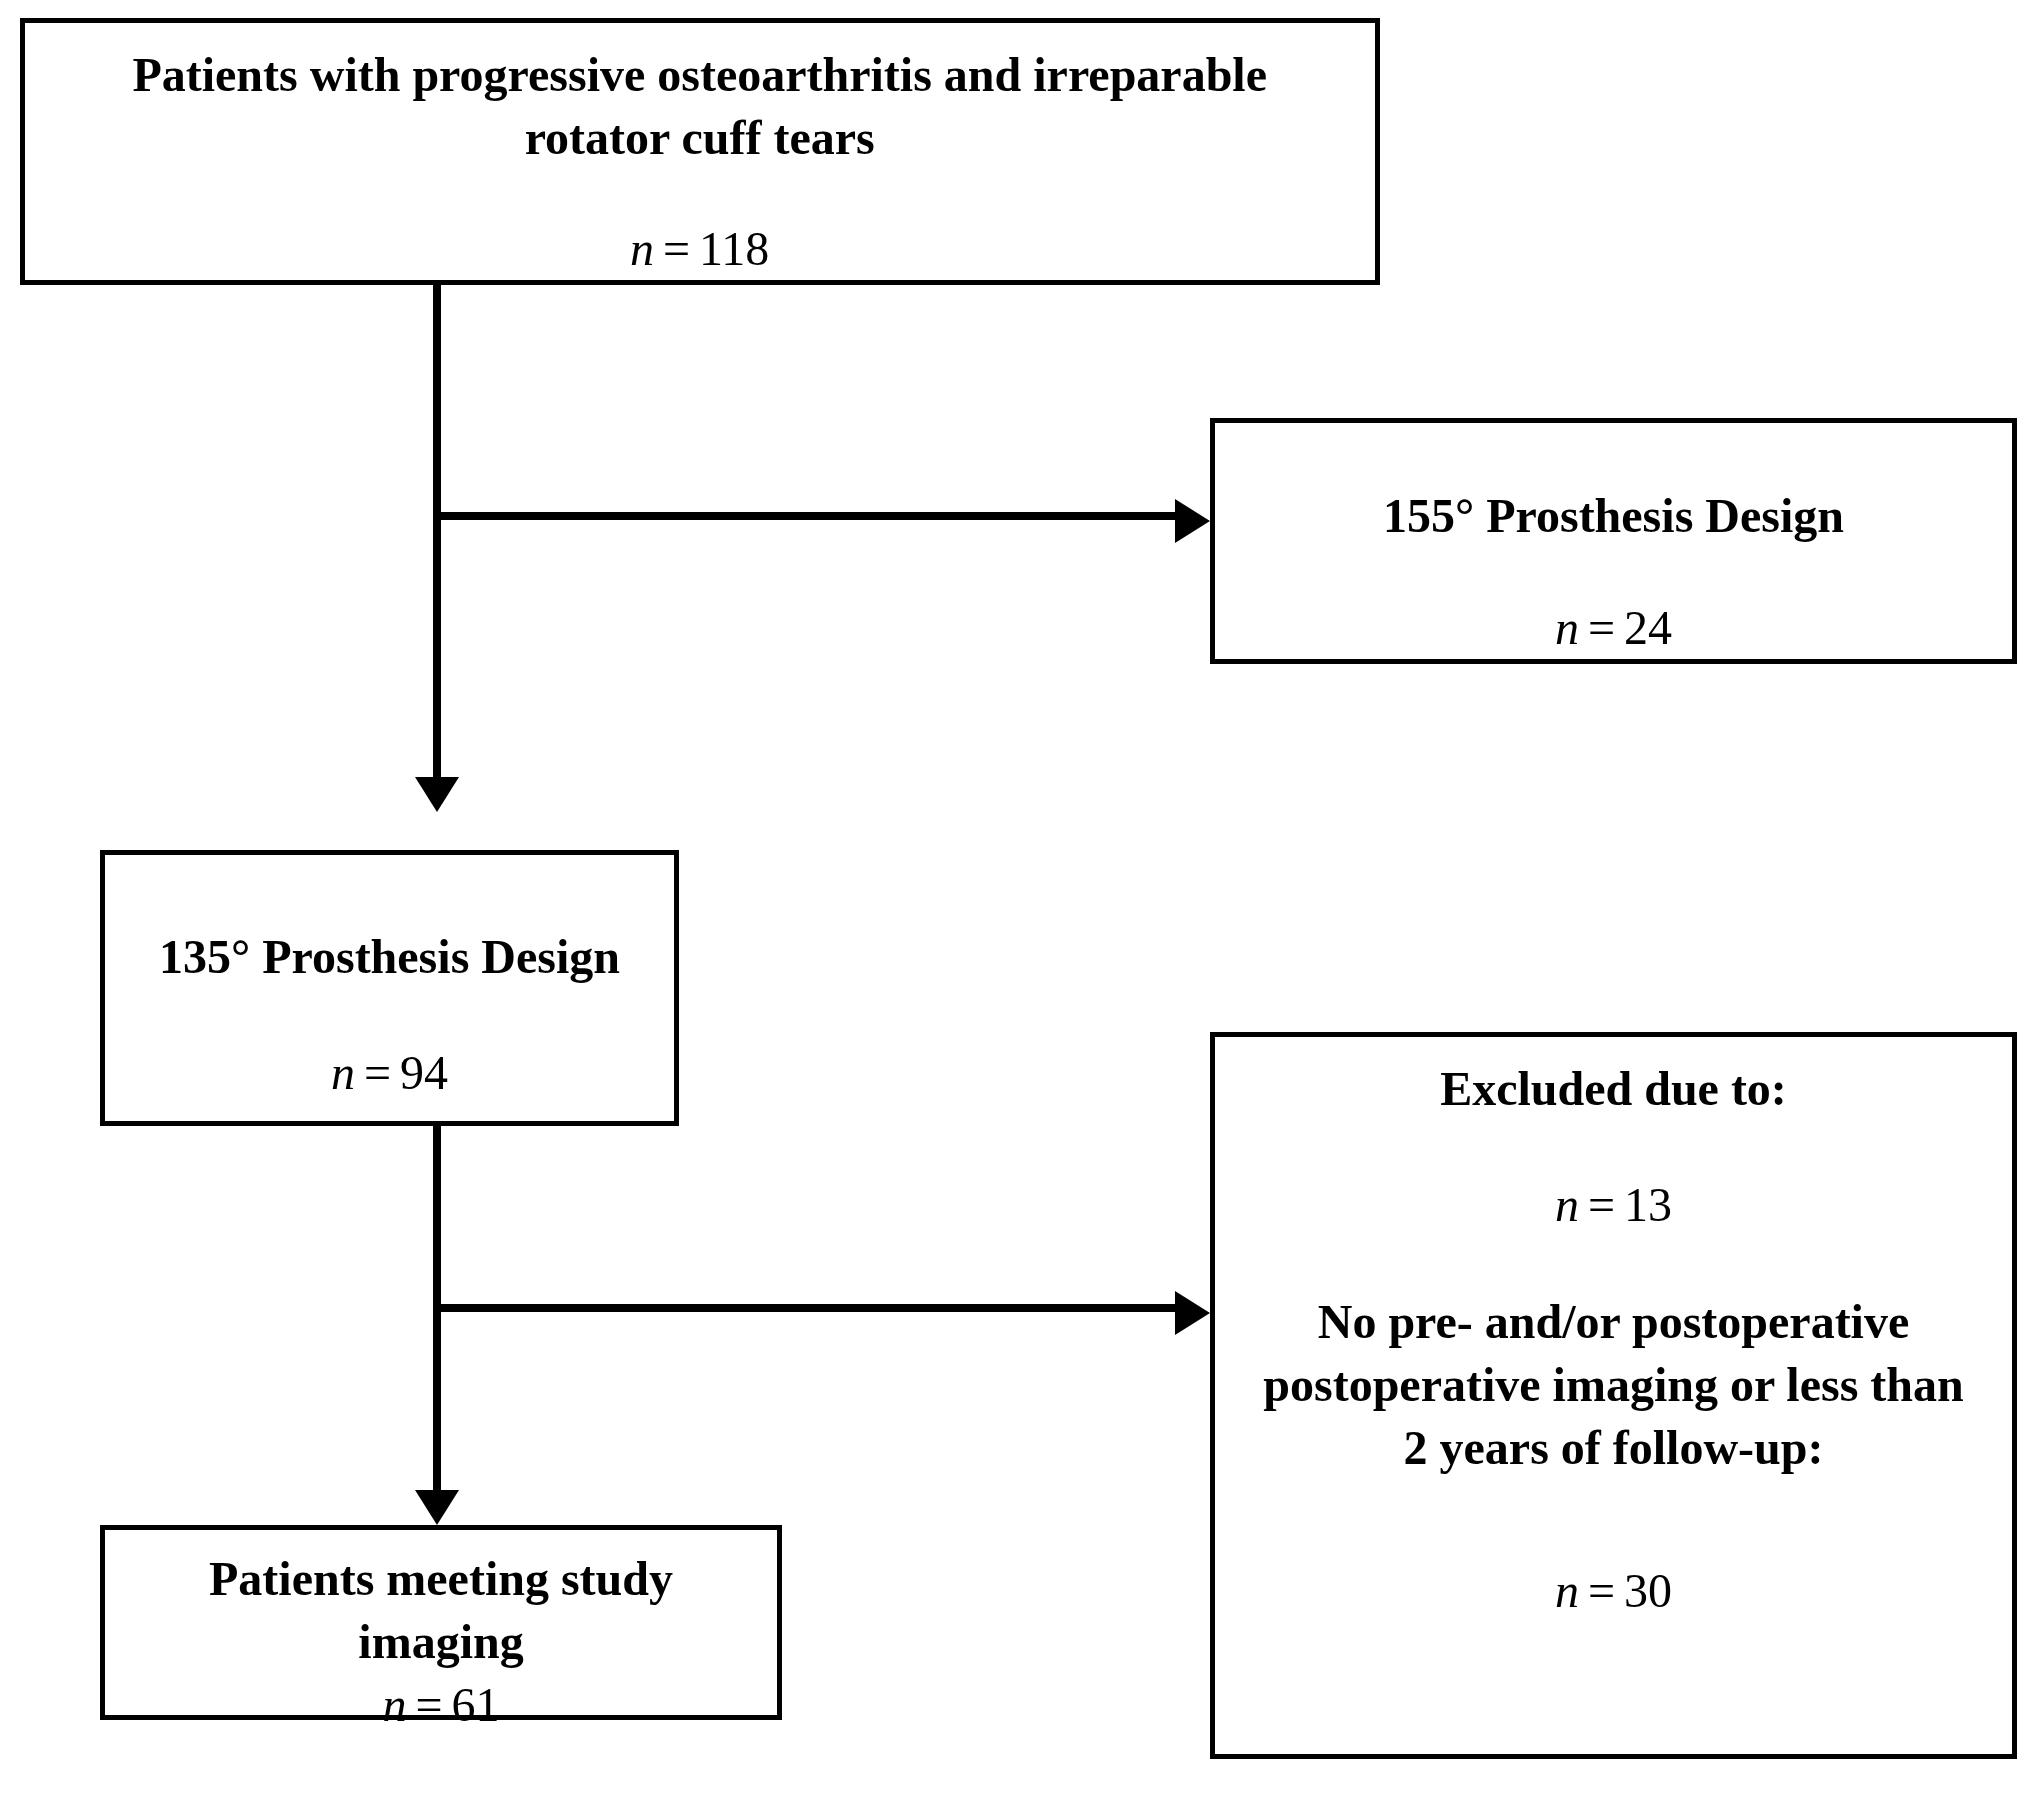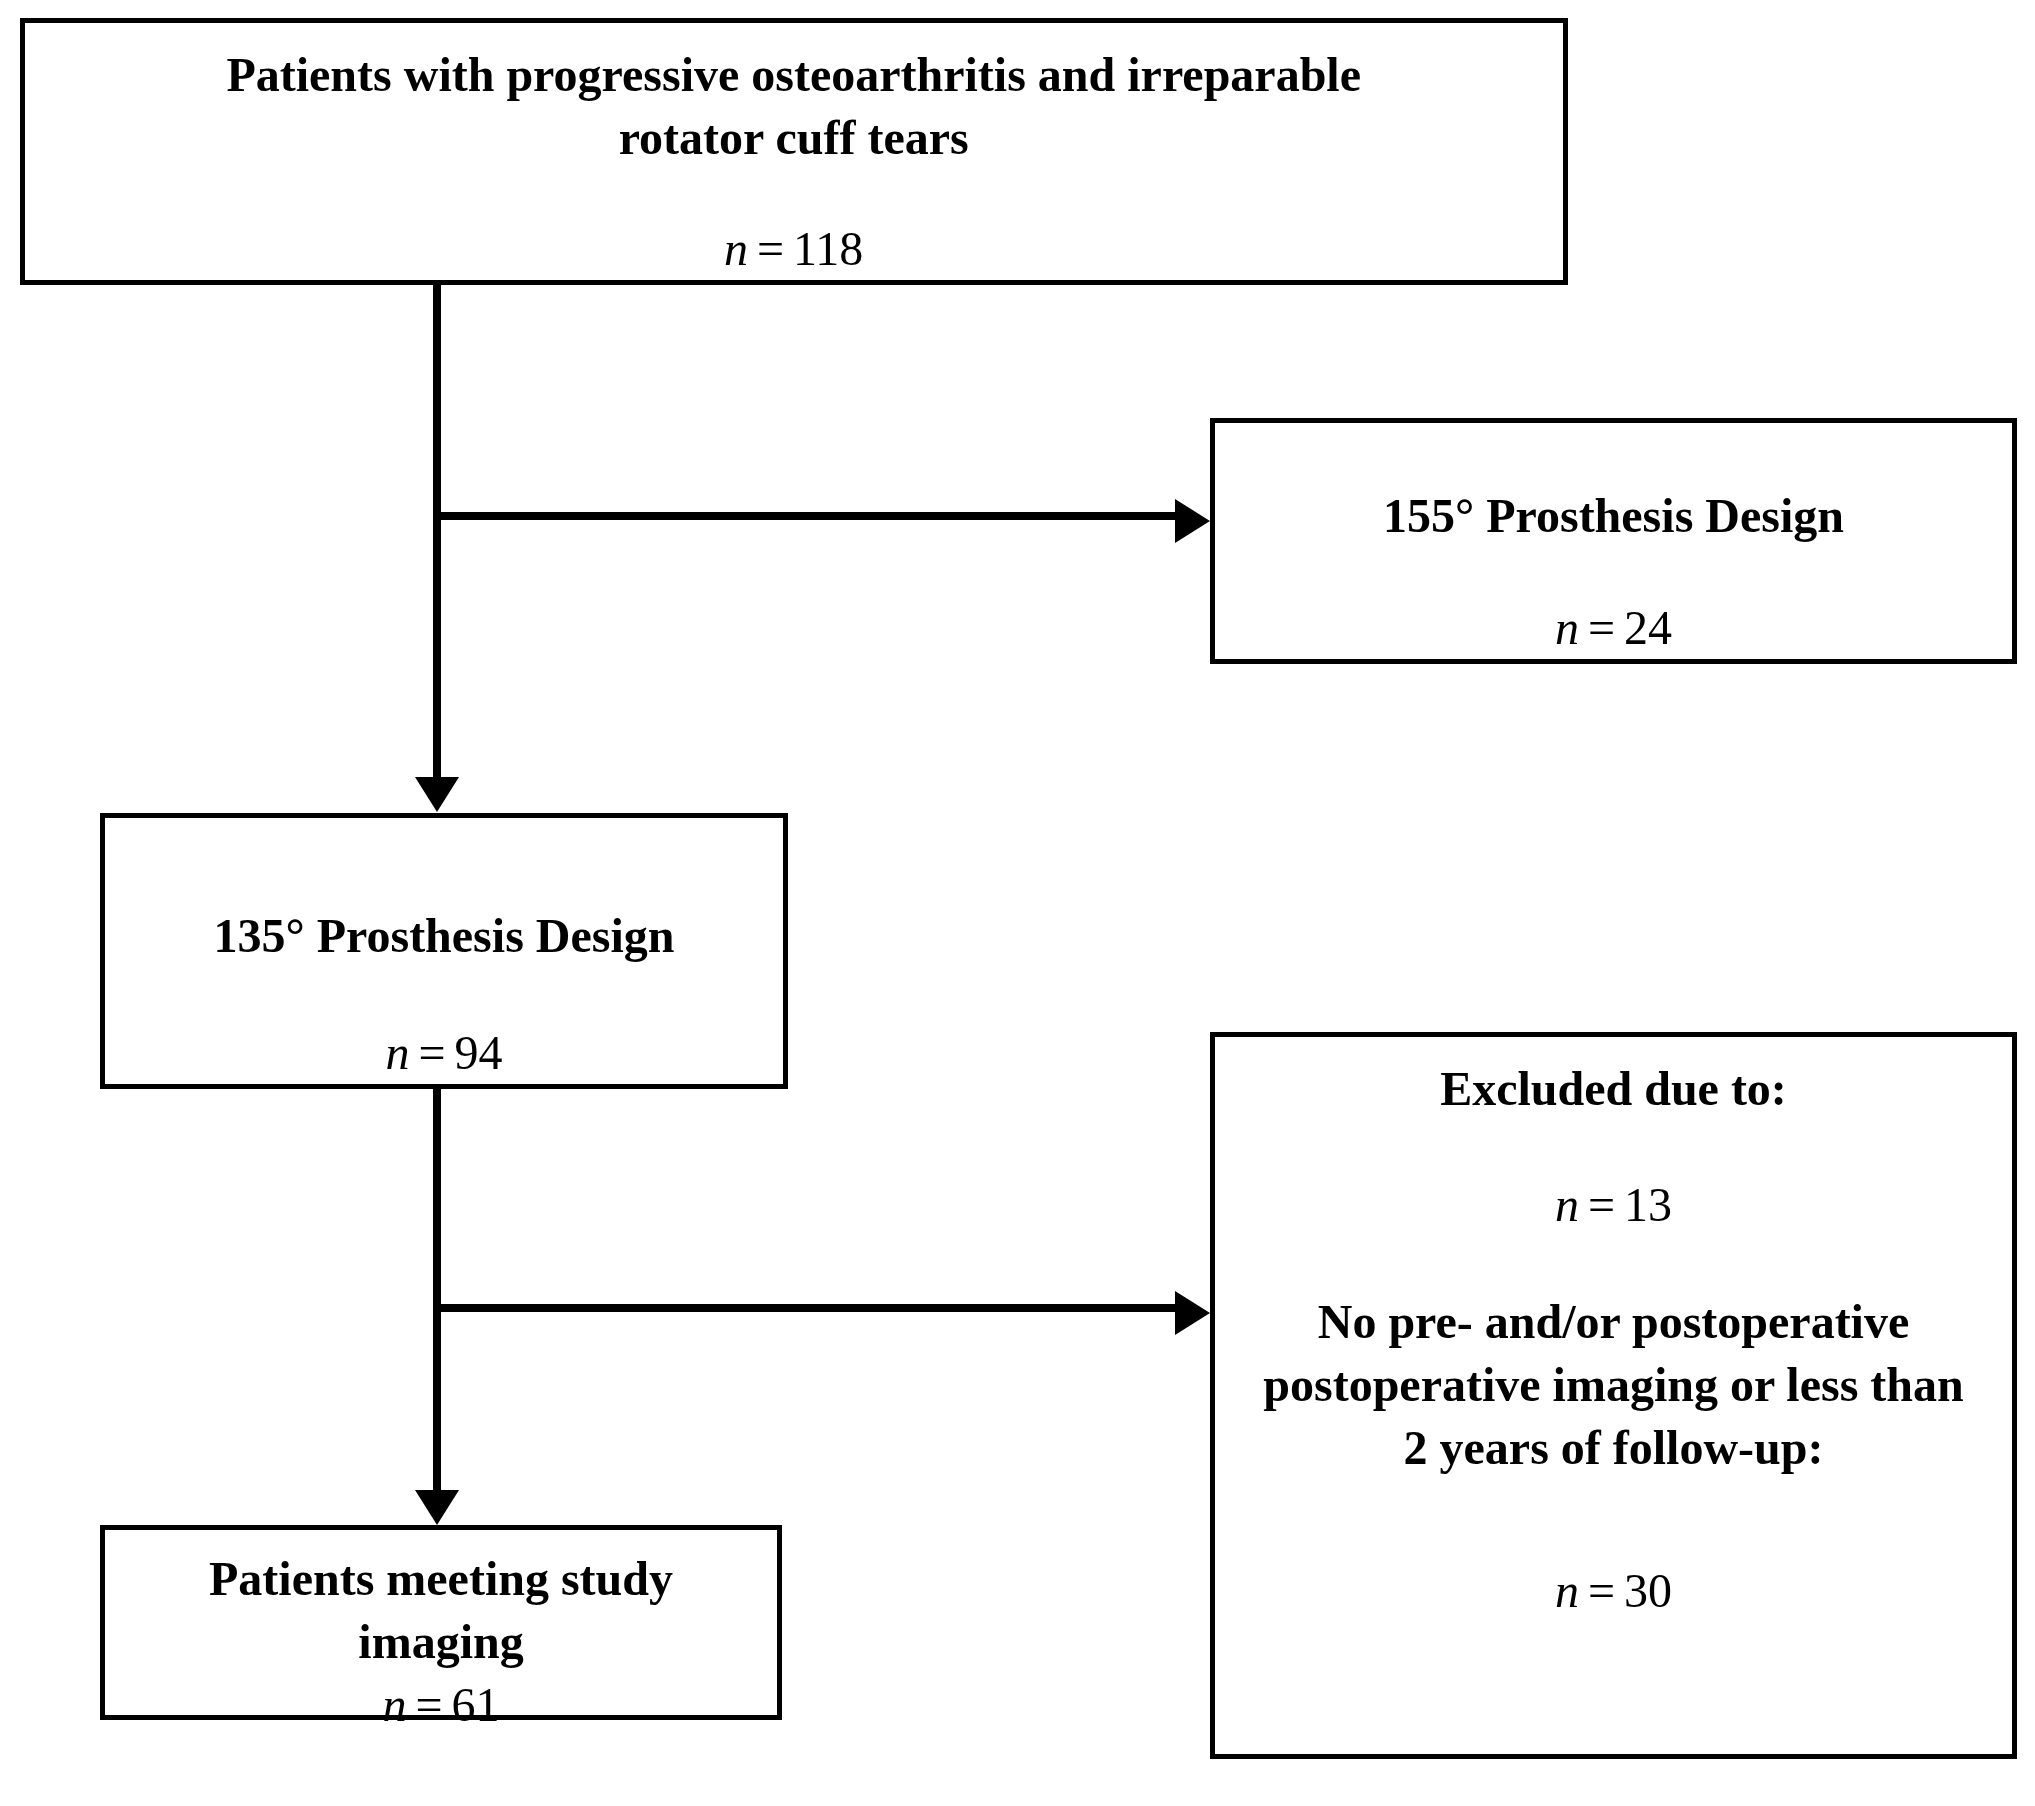--- a/index.html
+++ b/index.html
@@ -91,38 +91,38 @@
 
   <div class="h-line" style="left:433px; top:512px; width:752px;"></div>
   <div class="arrow-right" style="left:1175px; top:499px;"></div>
 
   <div class="v-line" style="left:433px; top:1088px; height:403px;"></div>
   <div class="arrow-down" style="left:415px; top:1490px;"></div>
 
   <div class="h-line" style="left:433px; top:1304px; width:752px;"></div>
   <div class="arrow-right" style="left:1175px; top:1291px;"></div>
 
-  <div class="flow-box" style="left:19.7px; top:18px; width:1548px; height:267px; justify-content:flex-start; padding-top:19.7px;">
+  <div class="flow-box" style="left:19.7px; top:18px; width:1360px; height:267px; justify-content:flex-start; padding-top:19.7px;">
     <div class="box-line">Patients with progressive osteoarthritis and irreparable</div>
     <div class="box-line">rotator cuff tears</div>
     <div class="spacer-lg"></div>
     <div class="n-line">
       <span class="italic-n">n</span><span style="margin:0 9px;">=</span><span>118</span>
     </div>
   </div>
 
   <div class="flow-box" style="left:1210px; top:418px; width:807px; height:246px; justify-content:flex-start; padding-top:61px;">
     <div class="box-line">155° Prosthesis Design</div>
     <div class="spacer-md"></div>
     <div class="n-line">
       <span class="italic-n">n</span><span style="margin:0 9px;">=</span><span>24</span>
     </div>
   </div>
 
-  <div class="flow-box" style="left:100px; top:813px; width:688px; height:276px; justify-content:flex-end; padding-top:70px;">
+  <div class="flow-box" style="left:100px; top:850px; width:579px; height:276px; justify-content:flex-start; padding-top:70px;">
     <div class="box-line">135° Prosthesis Design</div>
     <div class="spacer-md"></div>
     <div class="n-line">
       <span class="italic-n">n</span><span style="margin:0 9px;">=</span><span>94</span>
     </div>
   </div>
 
   <div class="flow-box" style="left:1210px; top:1032px; width:807px; height:727px; justify-content:flex-start; padding-top:20px;">
     <div class="box-line">Excluded due to:</div>
     <div class="spacer-md"></div>

